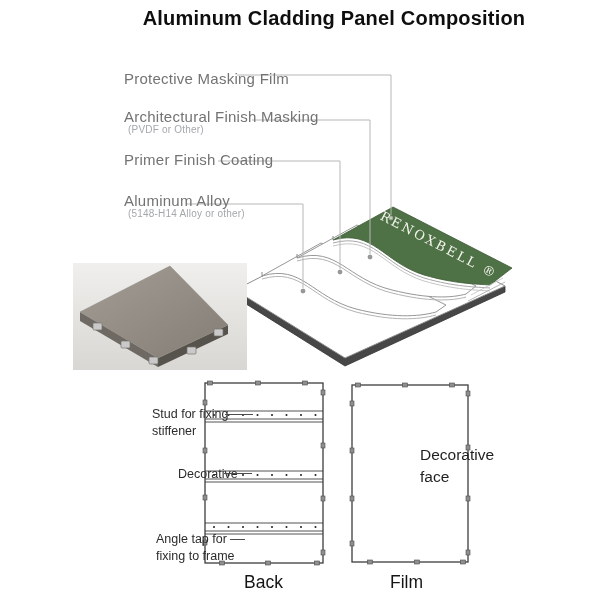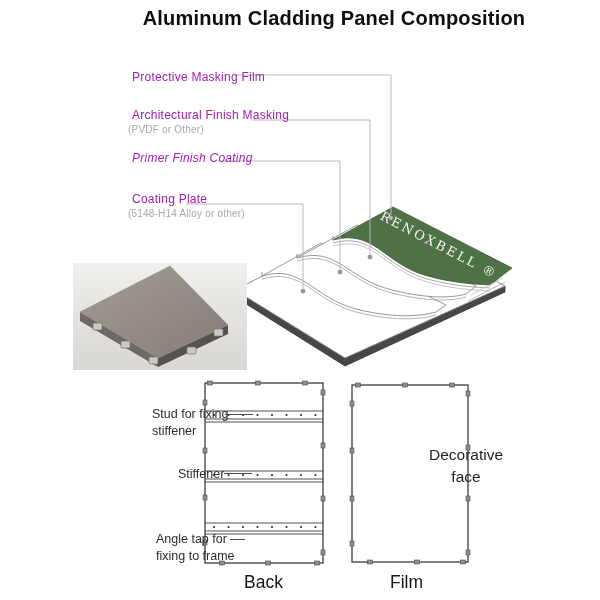--- a/index.html
+++ b/index.html
@@ -3,43 +3,43 @@
 <meta charset="utf-8">
 <style>
   html,body{margin:0;padding:0;background:#fff;}
   .page{position:relative;width:600px;height:600px;background:#ffffff;overflow:hidden;
         font-family:"Liberation Sans",sans-serif;}
   .abs{position:absolute;margin-left:40px;}
   
   .title{left:0;top:7px;width:588px;text-align:center;font-size:20px;font-weight:bold;
          color:#0e0e0e;letter-spacing:.2px;z-index:3;}
   
-  .layer-label{left:92px;font-size:12px;color:#a21caf;letter-spacing:.25px;z-index:3;}
+  .layer-label{left:84px;font-size:15px;color:#737373;letter-spacing:.25px;z-index:3;}
   .layer-sub{left:88px;font-size:10px;color:#a4a8ab;letter-spacing:.2px;z-index:3;}
   
   .bl{font-size:12.5px;color:#2c2c2c;line-height:1.35;z-index:3;}
   .leader{height:1px;background:#4d4d4d;z-index:3;}
   .caption{top:572px;width:120px;font-size:17.5px;color:#151515;z-index:3;}
-  .face-label{left:380px;top:444px;width:92px;font-size:15.5px;line-height:1.45;color:#1f1f1f;z-index:3;text-align:center;}
+  .face-label{left:380px;top:444px;width:92px;font-size:15.5px;line-height:1.45;color:#1f1f1f;z-index:3;}
   svg{display:block;}
   .bg-svg{position:absolute;left:0;top:0;z-index:1;}
   .panel-svg{position:absolute;z-index:2;}
 </style>
 </head>
 <body>
 
 <div class="page">
 
   <div class="abs title">Aluminum Cladding Panel Composition</div>
 
   <div class="abs layer-label" style="top:70px;">Protective Masking Film</div>
   <div class="abs layer-label" style="top:108px;">Architectural Finish Masking</div>
   <div class="abs layer-sub" style="top:124px;">(PVDF or Other)</div>
-  <div class="abs layer-label" style="top:151px;font-style:italic;">Primer Finish Coating</div>
-  <div class="abs layer-label" style="top:192px;">Coating Plate</div>
+  <div class="abs layer-label" style="top:151px;">Primer Finish Coating</div>
+  <div class="abs layer-label" style="top:192px;">Aluminum Alloy</div>
   <div class="abs layer-sub" style="top:208px;">(5148-H14 Alloy or other)</div>
 
   <svg class="bg-svg" width="600" height="600" viewBox="0 0 600 600">
 
     <path d="M235,290 L345,358 L505,286 L505,292 L345,366 L235,297 Z" fill="#474747" stroke="#333" stroke-width="0.8"></path>
 
     <path d="M235,290 L377,218 L505,286 L345,358 Z" fill="#ffffff" stroke="#8d8d8d" stroke-width="1"></path>
 
     <path d="M321,243 L446,305 L436,312 C418,317 392,318 356,309 C312,297 302,264 262,276 Z" fill="#ffffff" stroke="#979797" stroke-width="1"></path>
     <path d="M262,279 C302,267 312,300 356,312 C392,321 418,320 436,315" fill="none" stroke="#b3b3b3" stroke-width="1"></path>
@@ -176,21 +176,21 @@
       <rect x="117" y="9" width="4" height="5"></rect>
         <rect x="117" y="63" width="4" height="5"></rect>
         <rect x="117" y="114" width="4" height="5"></rect>
         <rect x="117" y="168" width="4" height="5"></rect>
     </g>
   </svg>
 
   <div class="abs bl" style="left:112px;top:406px;width:80px;">Stud for fixing stiffener</div>
   <div class="abs leader" style="left:185px;top:414px;width:28px;"></div>
 
-  <div class="abs bl" style="left:138px;top:466px;">Stiffener</div>
+  <div class="abs bl" style="left:138px;top:466px;">Decorative</div>
   <div class="abs leader" style="left:184px;top:473px;width:28px;"></div>
 
   <div class="abs bl" style="left:116px;top:531px;width:86px;">Angle tap for fixing to frame</div>
   <div class="abs leader" style="left:190px;top:539px;width:15px;"></div>
 
   <div class="abs face-label">Decorative face</div>
 
   <div class="abs caption" style="left:204px;">Back</div>
   <div class="abs caption" style="left:350px;">Film</div>
 

